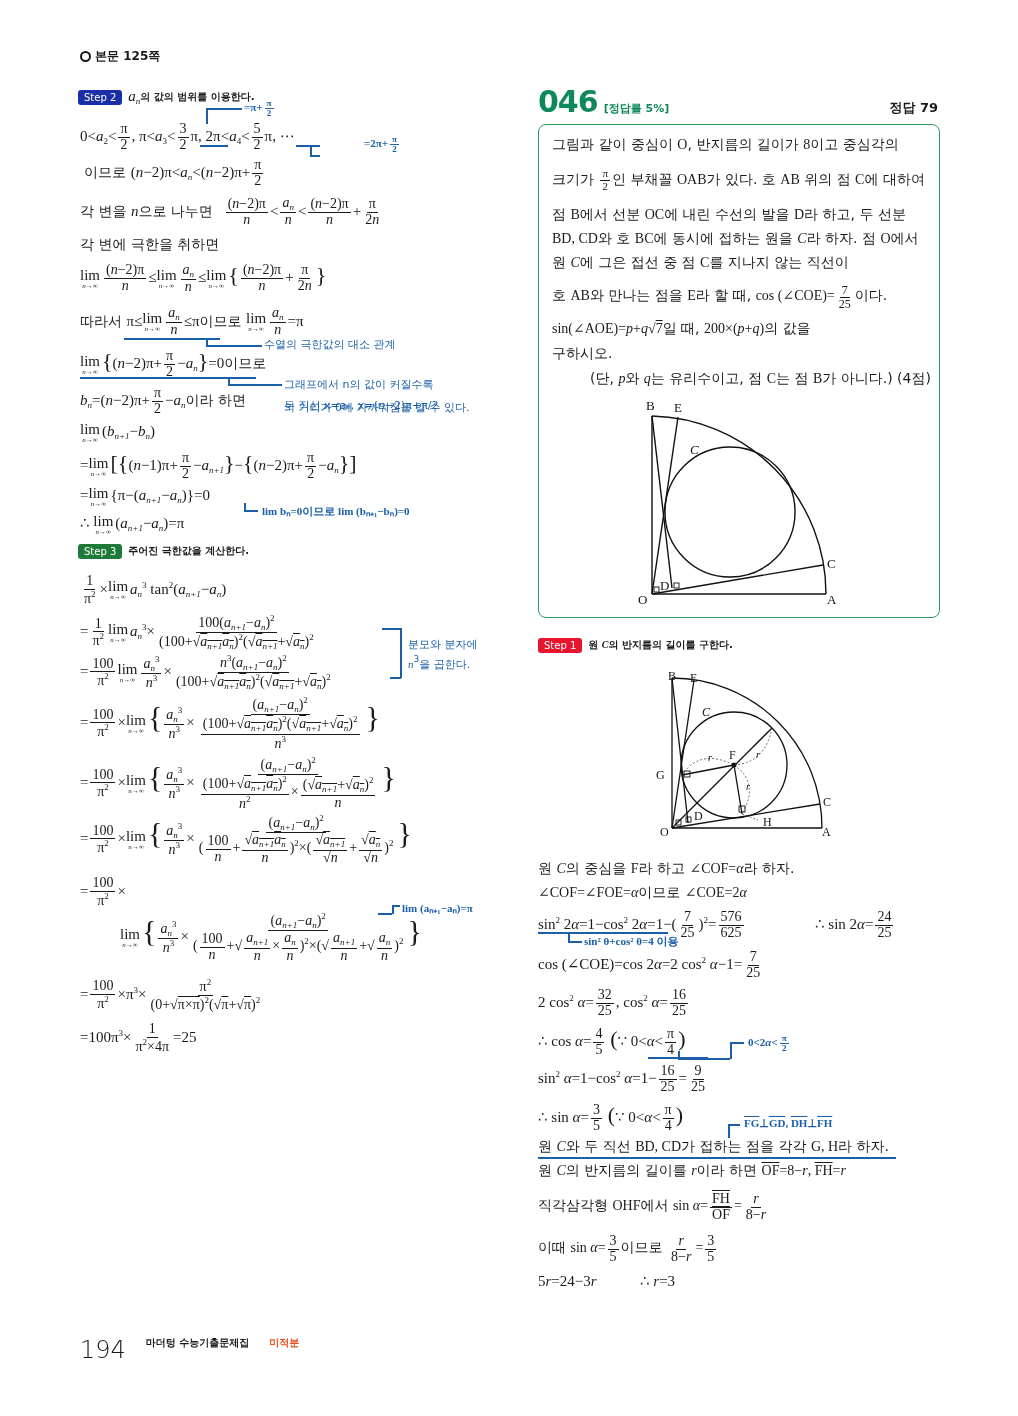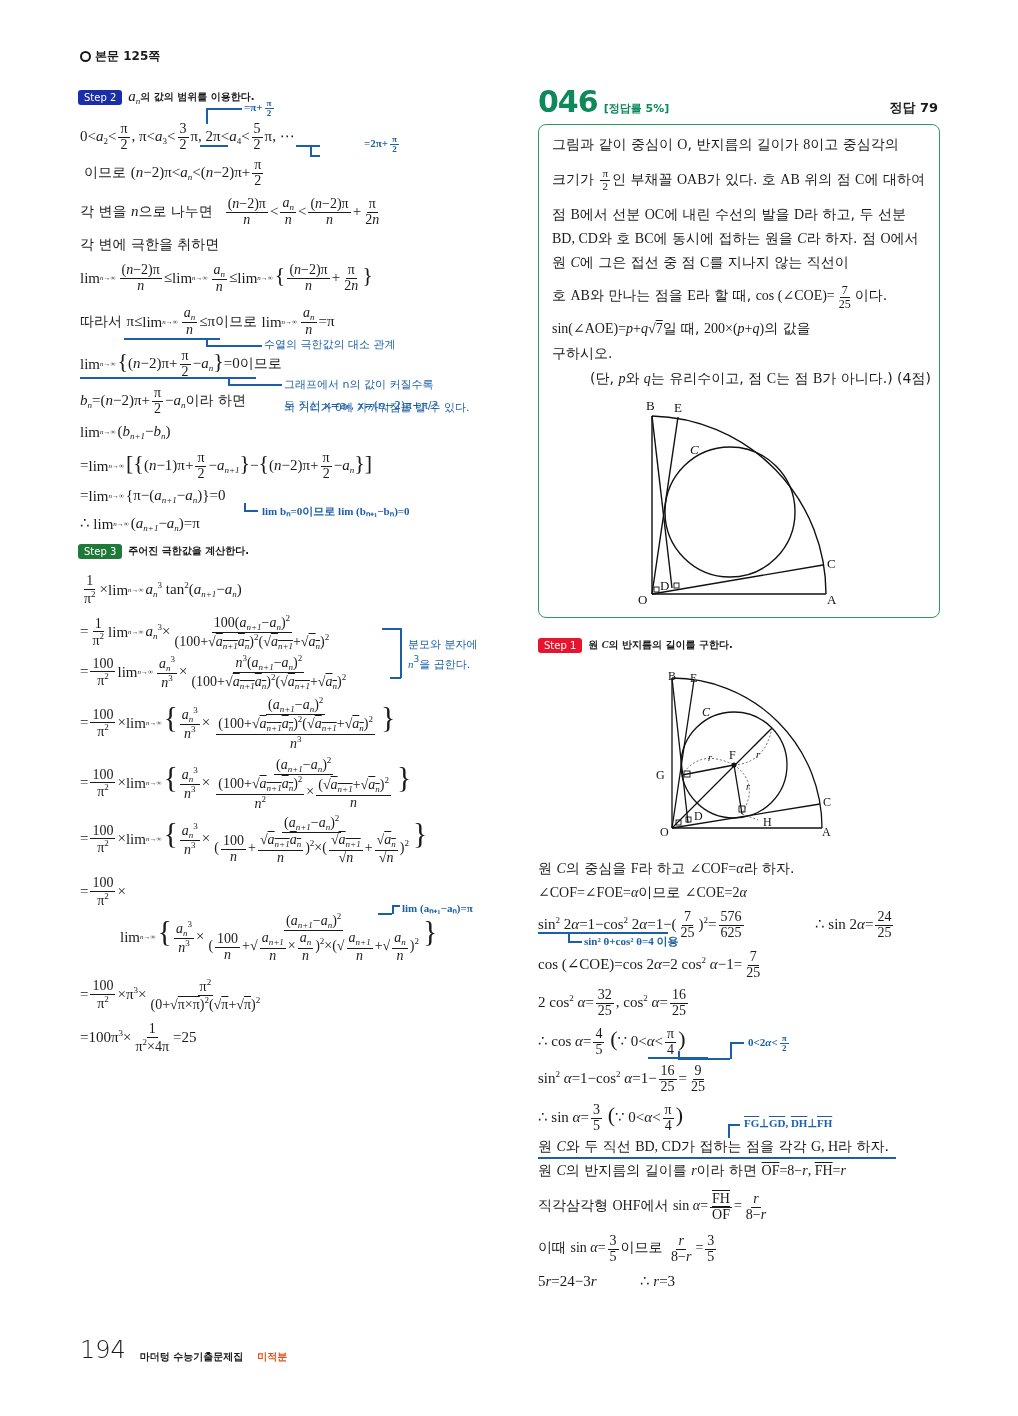--- a/index.html
+++ b/index.html
@@ -12,21 +12,21 @@
   .note { position: absolute; white-space: nowrap; color: #1b5fa8; font-size: 11px; font-family: "DejaVu Sans", sans-serif; font-weight: normal; }
   .note-serif { position: absolute; white-space: nowrap; color: #1b5fa8; font-size: 11px; font-family: "Liberation Serif", serif; font-weight: bold; }
   .step-badge { display: inline-block; color: #fff; font-family: "DejaVu Sans", sans-serif; font-size: 10px; padding: 2px 6px; border-radius: 3px; vertical-align: middle; margin-right: 6px; }
   .step-title { font-family: "DejaVu Sans", sans-serif; font-size: 10px; font-weight: bold; vertical-align: middle; }
   i.v { font-style: italic; }
   .frac { display: inline-flex; flex-direction: column; align-items: center; vertical-align: middle; margin: 0 2px; font-size: 14px; line-height: 1.05; }
   .frac .num { border-bottom: 1px solid #1a1a1a; padding: 0 2px; }
   .frac .den { padding: 0 2px; }
   .sub { font-size: 9px; vertical-align: -3px; }
   .sup { font-size: 9px; vertical-align: 6px; }
-  .lim { display: inline-flex; flex-direction: row; align-items: center; vertical-align: middle; line-height: 1; margin-right: 2px; text-align: center; }
+  .lim { display: inline-flex; flex-direction: column; align-items: center; vertical-align: middle; line-height: 1; margin-right: 2px; text-align: center; }
   .lim .lim-sub { font-size: 7px; }
   .uline { position: absolute; height: 1.5px; background: #1b5fa8; }
   .vline { position: absolute; width: 1.5px; background: #1b5fa8; }
   .kor { font-family: "DejaVu Sans", sans-serif; font-size: 14px; }
 </style>
 </head>
 <body>
 
 <div class="abs sans" style="left:80px; top:48px; font-size:12px; font-weight:bold; display:flex; align-items:center; gap:4px;">
   <span style="display:inline-block; width:11px; height:11px; border:2.5px solid #1a1a1a; border-radius:50%;"></span>
@@ -558,17 +558,17 @@
         <span class="num"><i>r</i></span>
         <span class="den">8−<i>r</i></span>
       </span>=<span class="frac">
         <span class="num">3</span>
         <span class="den">5</span>
       </span></span></div>
 
 <div class="line serif" style="left:538px; top:1272px;">5<i>r</i>=24−3<i>r</i></div>
 <div class="line serif" style="left:640px; top:1272px;">∴ <i>r</i>=3</div>
 
-<div class="abs" style="left:80px; top:1336px; display:flex; align-items:flex-end; gap:14px; white-space:nowrap;">
+<div class="abs" style="left:80px; top:1336px; display:flex; align-items:flex-start; gap:20px; white-space:nowrap;">
   <span class="sans" style="font-size:24px; color:#1a1a1a; font-weight:300;">194</span>
   <span class="sans" style="font-size:10px; font-weight:bold;">마더텅 수능기출문제집</span>
   <span class="sans" style="font-size:10px; font-weight:bold; color:#e8501a;">미적분</span>
 </div>
 
 </body></html>

